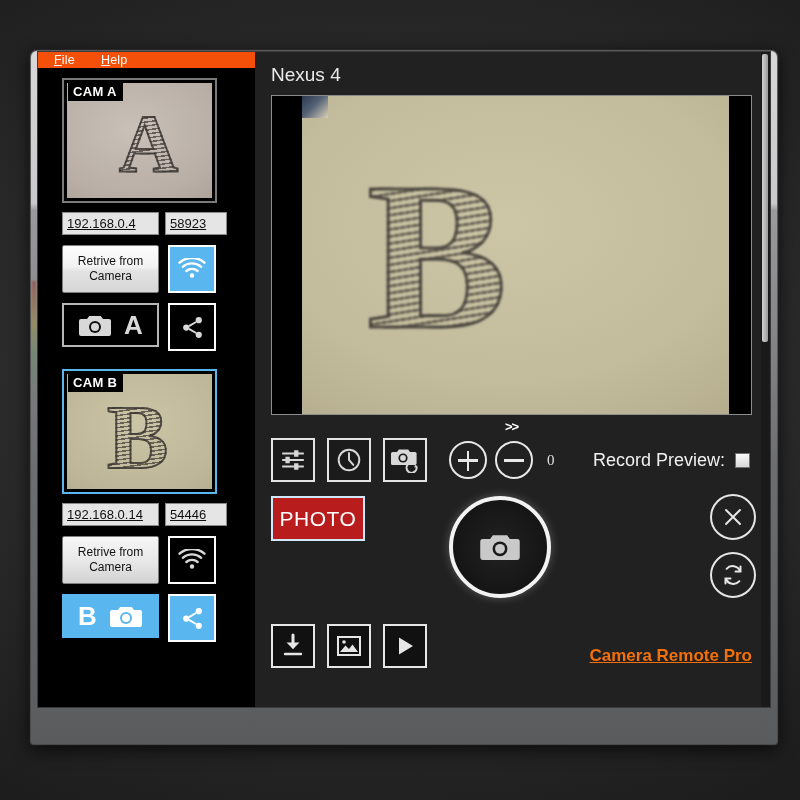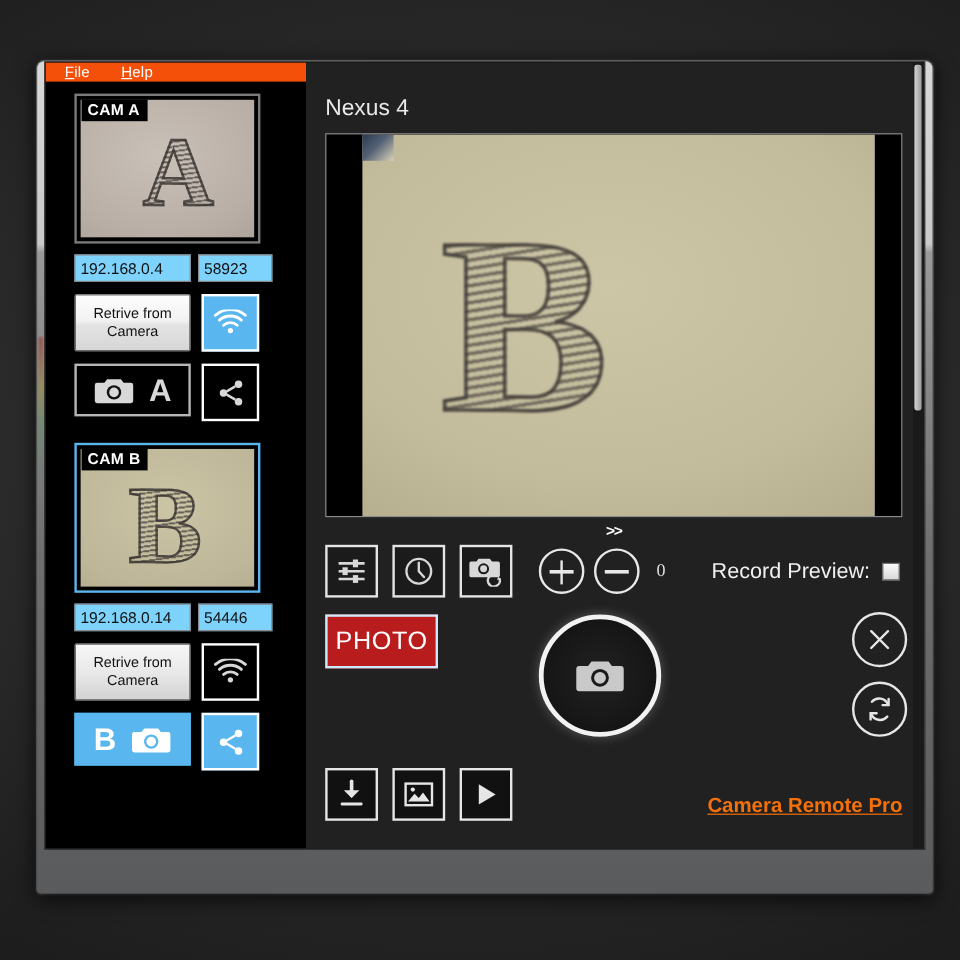--- a/index.html
+++ b/index.html
@@ -194,28 +194,29 @@
     filter: blur(.6px);
     font-family: "Liberation Serif", serif;
   }
   #thumb-a-letter { left: 52px; top: 14px; font-size: 82px; }
   #thumb-b-letter { left: 40px; top: 10px; font-size: 92px; }
 
   .field-row {
     display: flex; gap: 6px; margin-top: 9px;
   }
   .text-field {
-    background: #7dd3fc;
+    background: #e5e5e5;
     border: 1px solid #8a8a8a;
     height: 23px;
     font-size: 13px;
     color: #111;
     padding: 0 4px;
     display: flex; align-items: center;
     font-family: "Liberation Sans", sans-serif;
+    text-decoration: underline;
   }
   .field-ip { width: 97px; }
   .field-port { width: 62px; }
 
   .btn-row { display: flex; gap: 9px; margin-top: 10px; align-items: flex-start; }
 
   .retrieve-btn {
     width: 97px; height: 48px;
     background: linear-gradient(180deg, #fdfdfd 0%, #f2f2f2 45%, #e3e3e3 55%, #d6d6d6 100%);
     border: 1px solid #7d7d7d;
@@ -258,21 +259,21 @@
   .ic { display: block; }
   .ic-wifi { width: 30px; height: 22px; }
   .ic-share { width: 25px; height: 25px; }
   .ic-cam { width: 34px; height: 25px; }
 
   
   #main {
     flex: 1 1 auto;
     background: #212121;
     position: relative;
-    padding: 28px 14px 0 16px;
+    padding: 12px 14px 0 16px;
   }
   #device-title {
     font-size: 19px;
     color: #e9e9e9;
     margin-bottom: 9px;
     font-family: "Liberation Sans", sans-serif;
   }
   #preview {
     width: 481px; height: 320px;
     border: 1px solid #8d8d8d;

